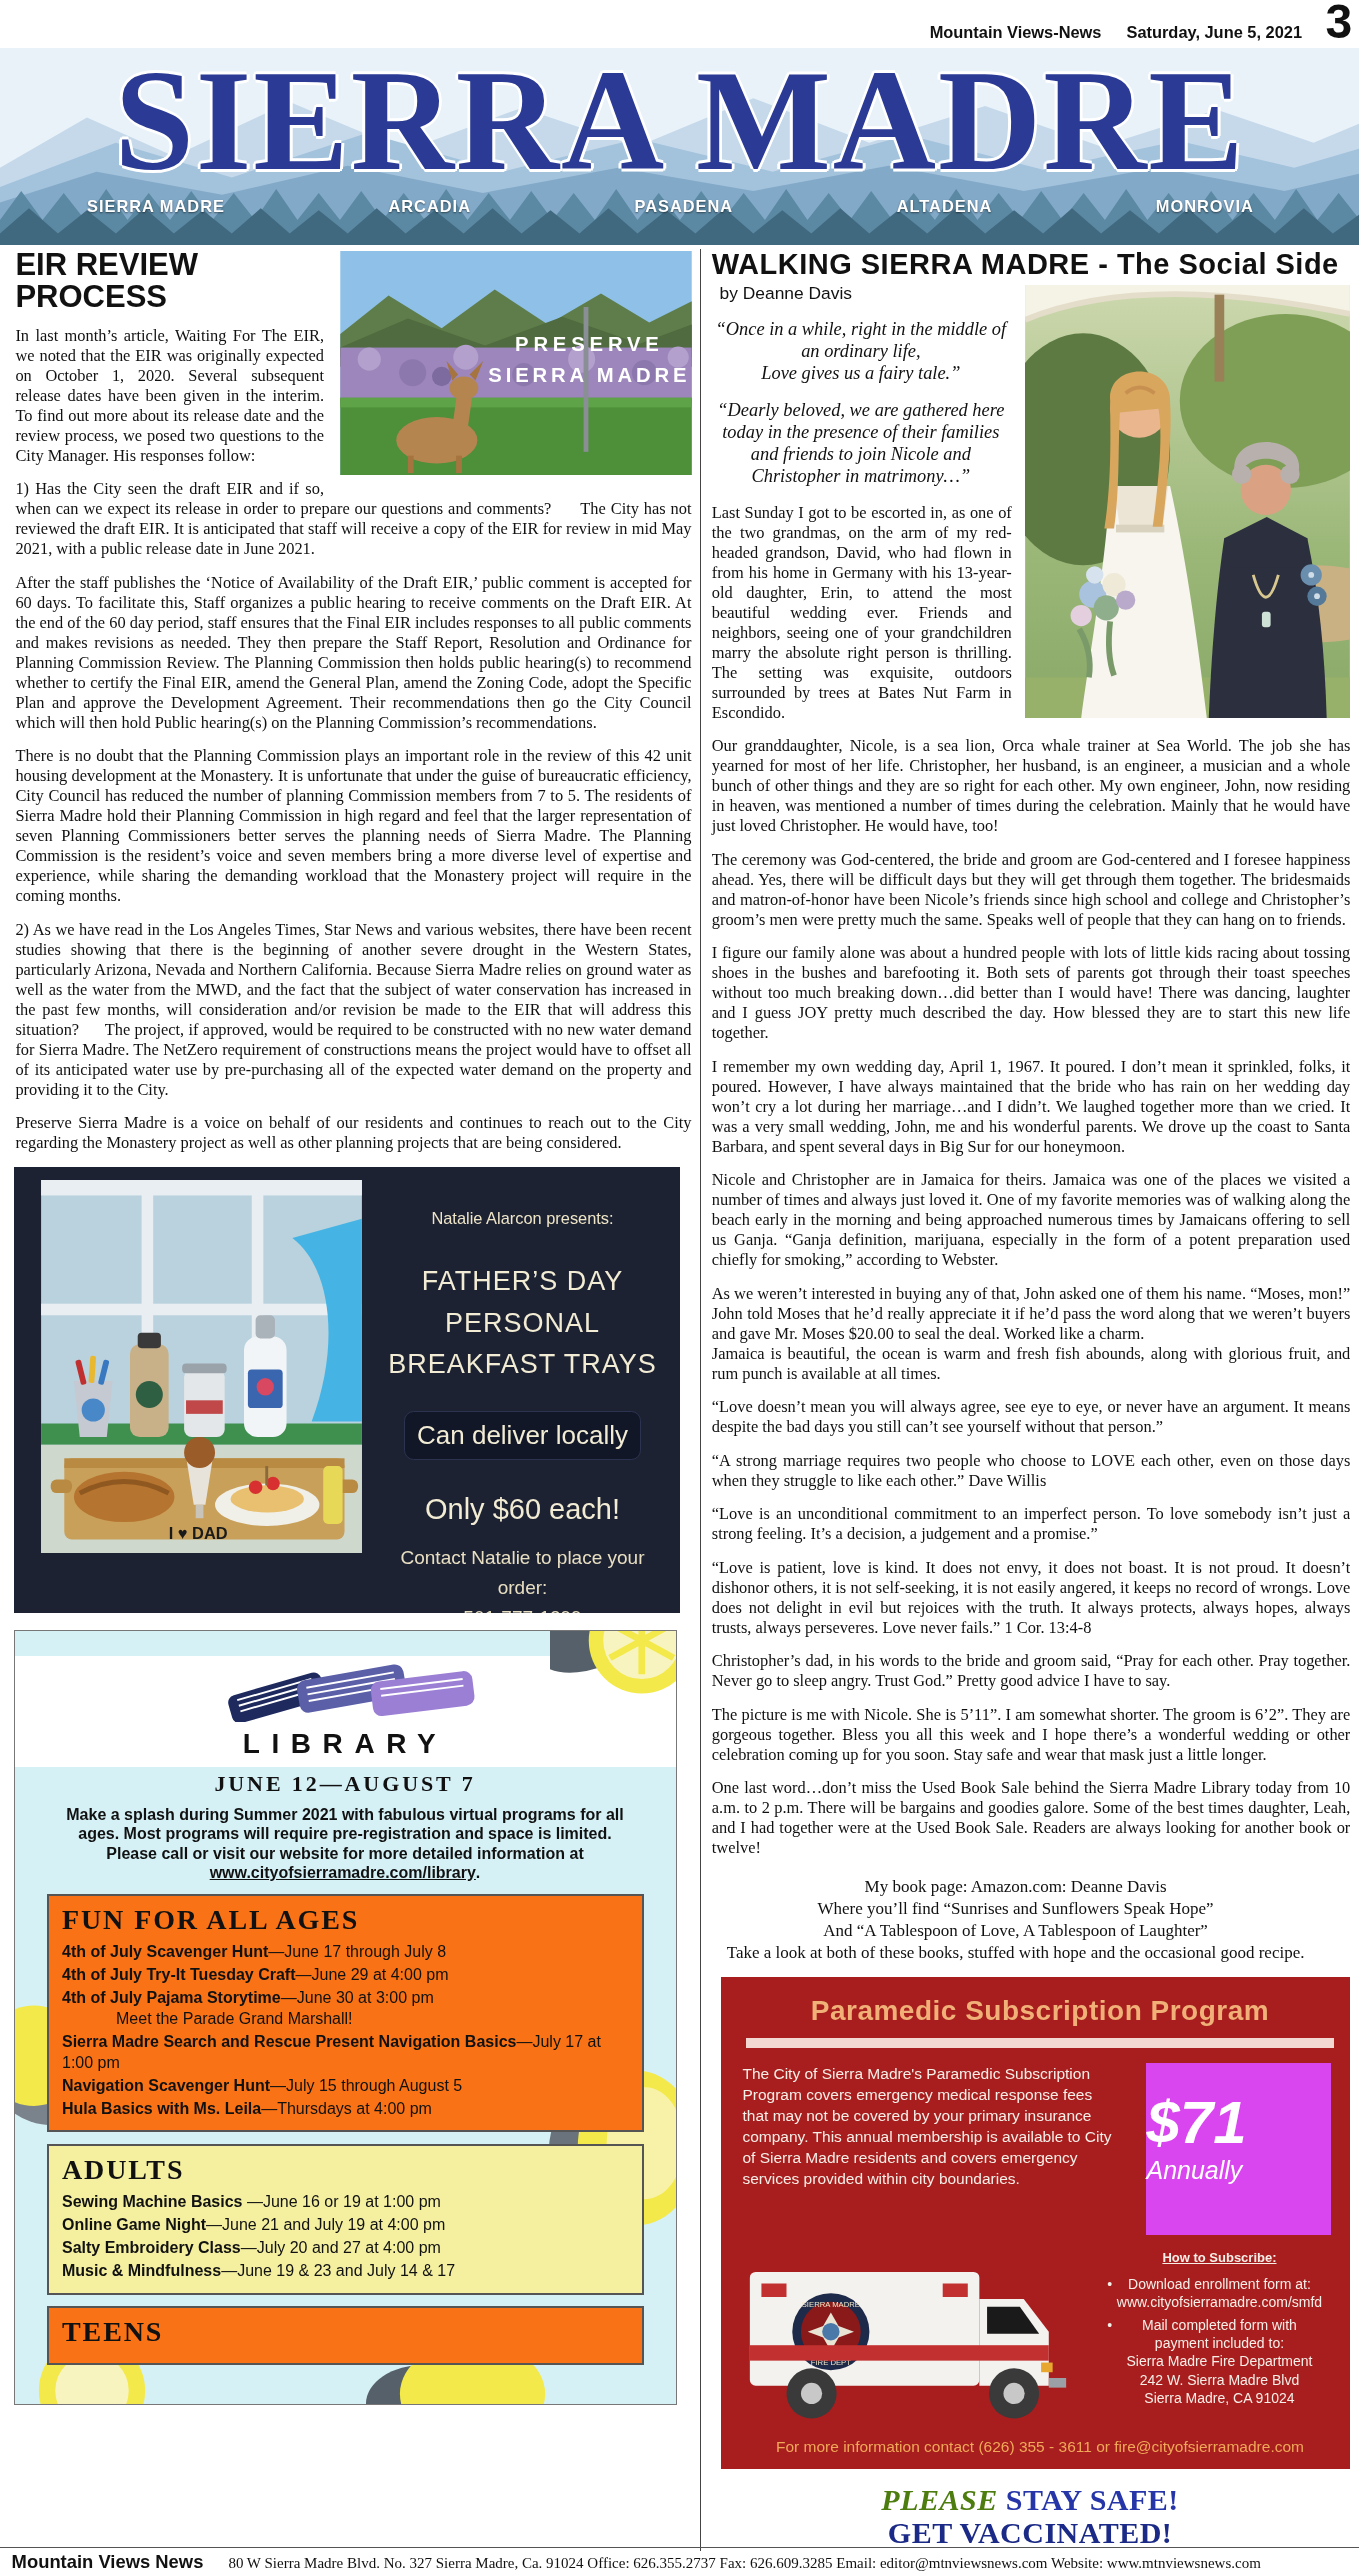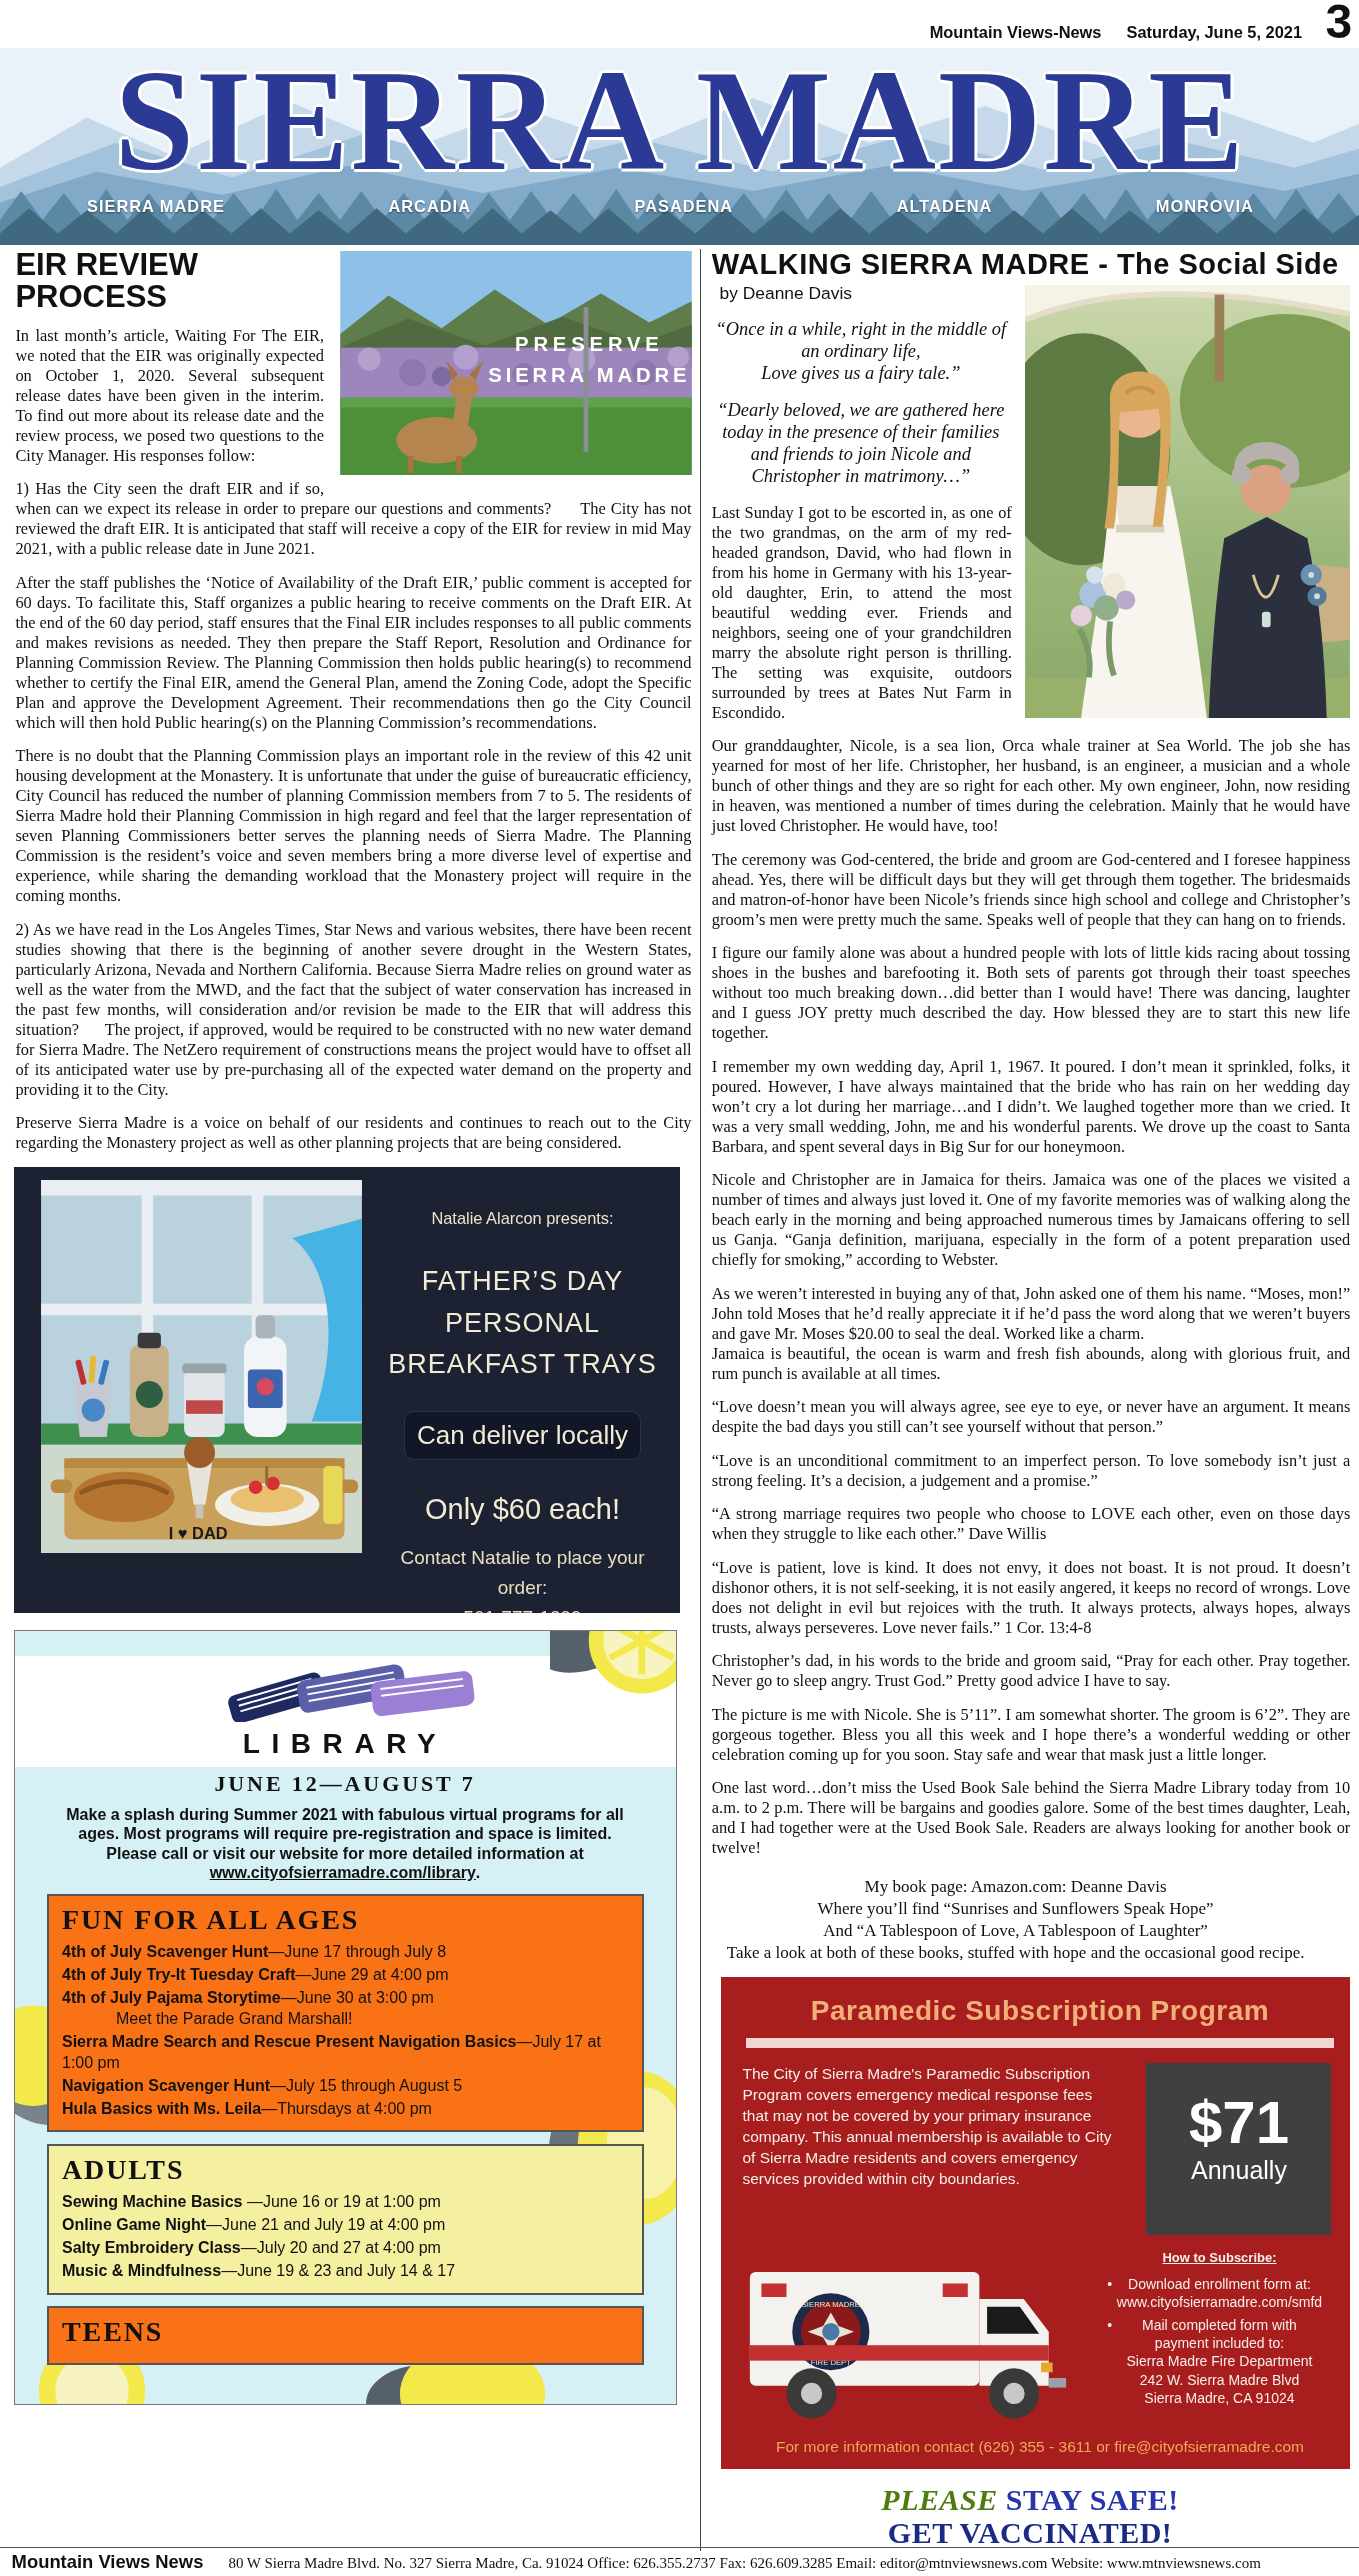--- a/index.html
+++ b/index.html
@@ -80,21 +80,21 @@
   .lib-box .sub{display:block;margin-left:54px;}
   .lib-box .sub:empty{display:none;}
   .lemon{position:absolute;z-index:1;}
   
   .ad-paramedic{position:relative;width:637px;background:#a81e1e;color:#fff;
       font-family:"Liberation Sans",sans-serif;margin:9.7px 0 0 11.6px;padding:17.4px 21px 13.5px;box-sizing:border-box;}
   .pm-title{text-align:center;font-size:28px;font-weight:bold;color:#f0b078;letter-spacing:0.5px;}
   .pm-bar{height:9.7px;background:#f2d8d0;margin:11.6px 3.9px 15.5px;}
   .pm-row{display:flex;}
   .pm-body{width:379px;font-size:15.5px;line-height:21px;color:#f5efe8;}
-  .pm-pricebox{width:185px;height:172px;background:#404040;margin-left:25px;text-align:center;}
+  .pm-pricebox{width:185px;height:172px;background:#d946ef;margin-left:25px;text-align:left;font-style:italic;}
   .pm-price{font-size:60px;font-weight:bold;line-height:1.1;margin-top:27px;color:#fff;}
   .pm-period{font-size:25px;color:#fff;}
   .pm-row2{display:flex;margin-top:7.7px;}
   .pm-amb{width:359px;height:189px;}
   .pm-sub{flex:1;text-align:center;font-size:14px;line-height:18.4px;color:#f5efe8;}
   .pm-subhead{font-weight:bold;text-decoration:underline;font-size:13px;margin:5.8px 0 7.7px;}
   .pm-bullet{position:relative;margin:3.9px 0;}
   .pm-bullet .dot{position:absolute;left:5.8px;top:0;}
   .pm-foot{text-align:center;font-size:15.5px;color:#f0a858;margin-top:5.8px;}
   
@@ -398,22 +398,22 @@
         <p>Our granddaughter, Nicole, is a sea lion, Orca whale trainer at Sea World. The job she has yearned for most of her life. Christopher, her husband, is an engineer, a musician and a whole bunch of other things and they are so right for each other. My own engineer, John, now residing in heaven, was mentioned a number of times during the celebration. Mainly that he would have just loved Christopher. He would have, too!</p>
         <p>The ceremony was God-centered, the bride and groom are God-centered and I foresee happiness ahead. Yes, there will be difficult days but they will get through them together. The bridesmaids and matron-of-honor have been Nicole’s friends since high school and college and Christopher’s groom’s men were pretty much the same. Speaks well of people that they can hang on to friends.</p>
         <p>I figure our family alone was about a hundred people with lots of little kids racing about tossing shoes in the bushes and barefooting it. Both sets of parents got through their toast speeches without too much breaking down…did better than I would have! There was dancing, laughter and I guess JOY pretty much described the day. How blessed they are to start this new life together.</p>
         <p>I remember my own wedding day, April 1, 1967. It poured. I don’t mean it sprinkled, folks, it poured. However, I have always maintained that the bride who has rain on her wedding day won’t cry a lot during her marriage…and I didn’t. We laughed together more than we cried. It was a very small wedding, John, me and his wonderful parents. We drove up the coast to Santa Barbara, and spent several days in Big Sur for our honeymoon.</p>
         <p>Nicole and Christopher are in Jamaica for theirs. Jamaica was one of the places we visited a number of times and always just loved it. One of my favorite memories was of walking along the beach early in the morning and being approached numerous times by Jamaicans offering to sell us Ganja. “Ganja definition, marijuana, especially in the form of a potent preparation used chiefly for smoking,” according to Webster.</p>
         <p>
           <span>As we weren’t interested in buying any of that, John asked one of them his name. “Moses, mon!” John told Moses that he’d really appreciate it if he’d pass the word along that we weren’t buyers and gave Mr. Moses $20.00 to seal the deal. Worked like a charm.</span>
           <span class="block">Jamaica is beautiful, the ocean is warm and fresh fish abounds, along with glorious fruit, and rum punch is available at all times.</span>
         </p>
         <p>“Love doesn’t mean you will always agree, see eye to eye, or never have an argument. It means despite the bad days you still can’t see yourself without that person.”</p>
+        <p>“A strong marriage requires two people who choose to LOVE each other, even on those days when they struggle to like each other.” Dave Willis</p>
         <p>“Love is an unconditional commitment to an imperfect person. To love somebody isn’t just a strong feeling. It’s a decision, a judgement and a promise.”</p>
-        <p>“A strong marriage requires two people who choose to LOVE each other, even on those days when they struggle to like each other.” Dave Willis</p>
         <p>“Love is patient, love is kind. It does not envy, it does not boast. It is not proud. It doesn’t dishonor others, it is not self-seeking, it is not easily angered, it keeps no record of wrongs. Love does not delight in evil but rejoices with the truth. It always protects, always hopes, always trusts, always perseveres. Love never fails.” 1 Cor. 13:4-8</p>
         <p>Christopher’s dad, in his words to the bride and groom said, “Pray for each other. Pray together. Never go to sleep angry. Trust God.” Pretty good advice I have to say.</p>
         <p>The picture is me with Nicole. She is 5’11”. I am somewhat shorter. The groom is 6’2”. They are gorgeous together. Bless you all this week and I hope there’s a wonderful wedding or other celebration coming up for you soon. Stay safe and wear that mask just a little longer.</p>
         <p>One last word…don’t miss the Used Book Sale behind the Sierra Madre Library today from 10 a.m. to 2 p.m. There will be bargains and goodies galore. Some of the best times daughter, Leah, and I had together were at the Used Book Sale. Readers are always looking for another book or twelve!</p>
         <div class="bookblock">
           <span class="block">My book page:  Amazon.com: Deanne Davis</span>
           <span class="block">Where you’ll find “Sunrises and Sunflowers Speak Hope”</span>
           <span class="block">And “A Tablespoon of Love, A Tablespoon of Laughter”</span>
           <span>Take a look at both of these books, stuffed with hope and the occasional good recipe.</span>
         </div>

